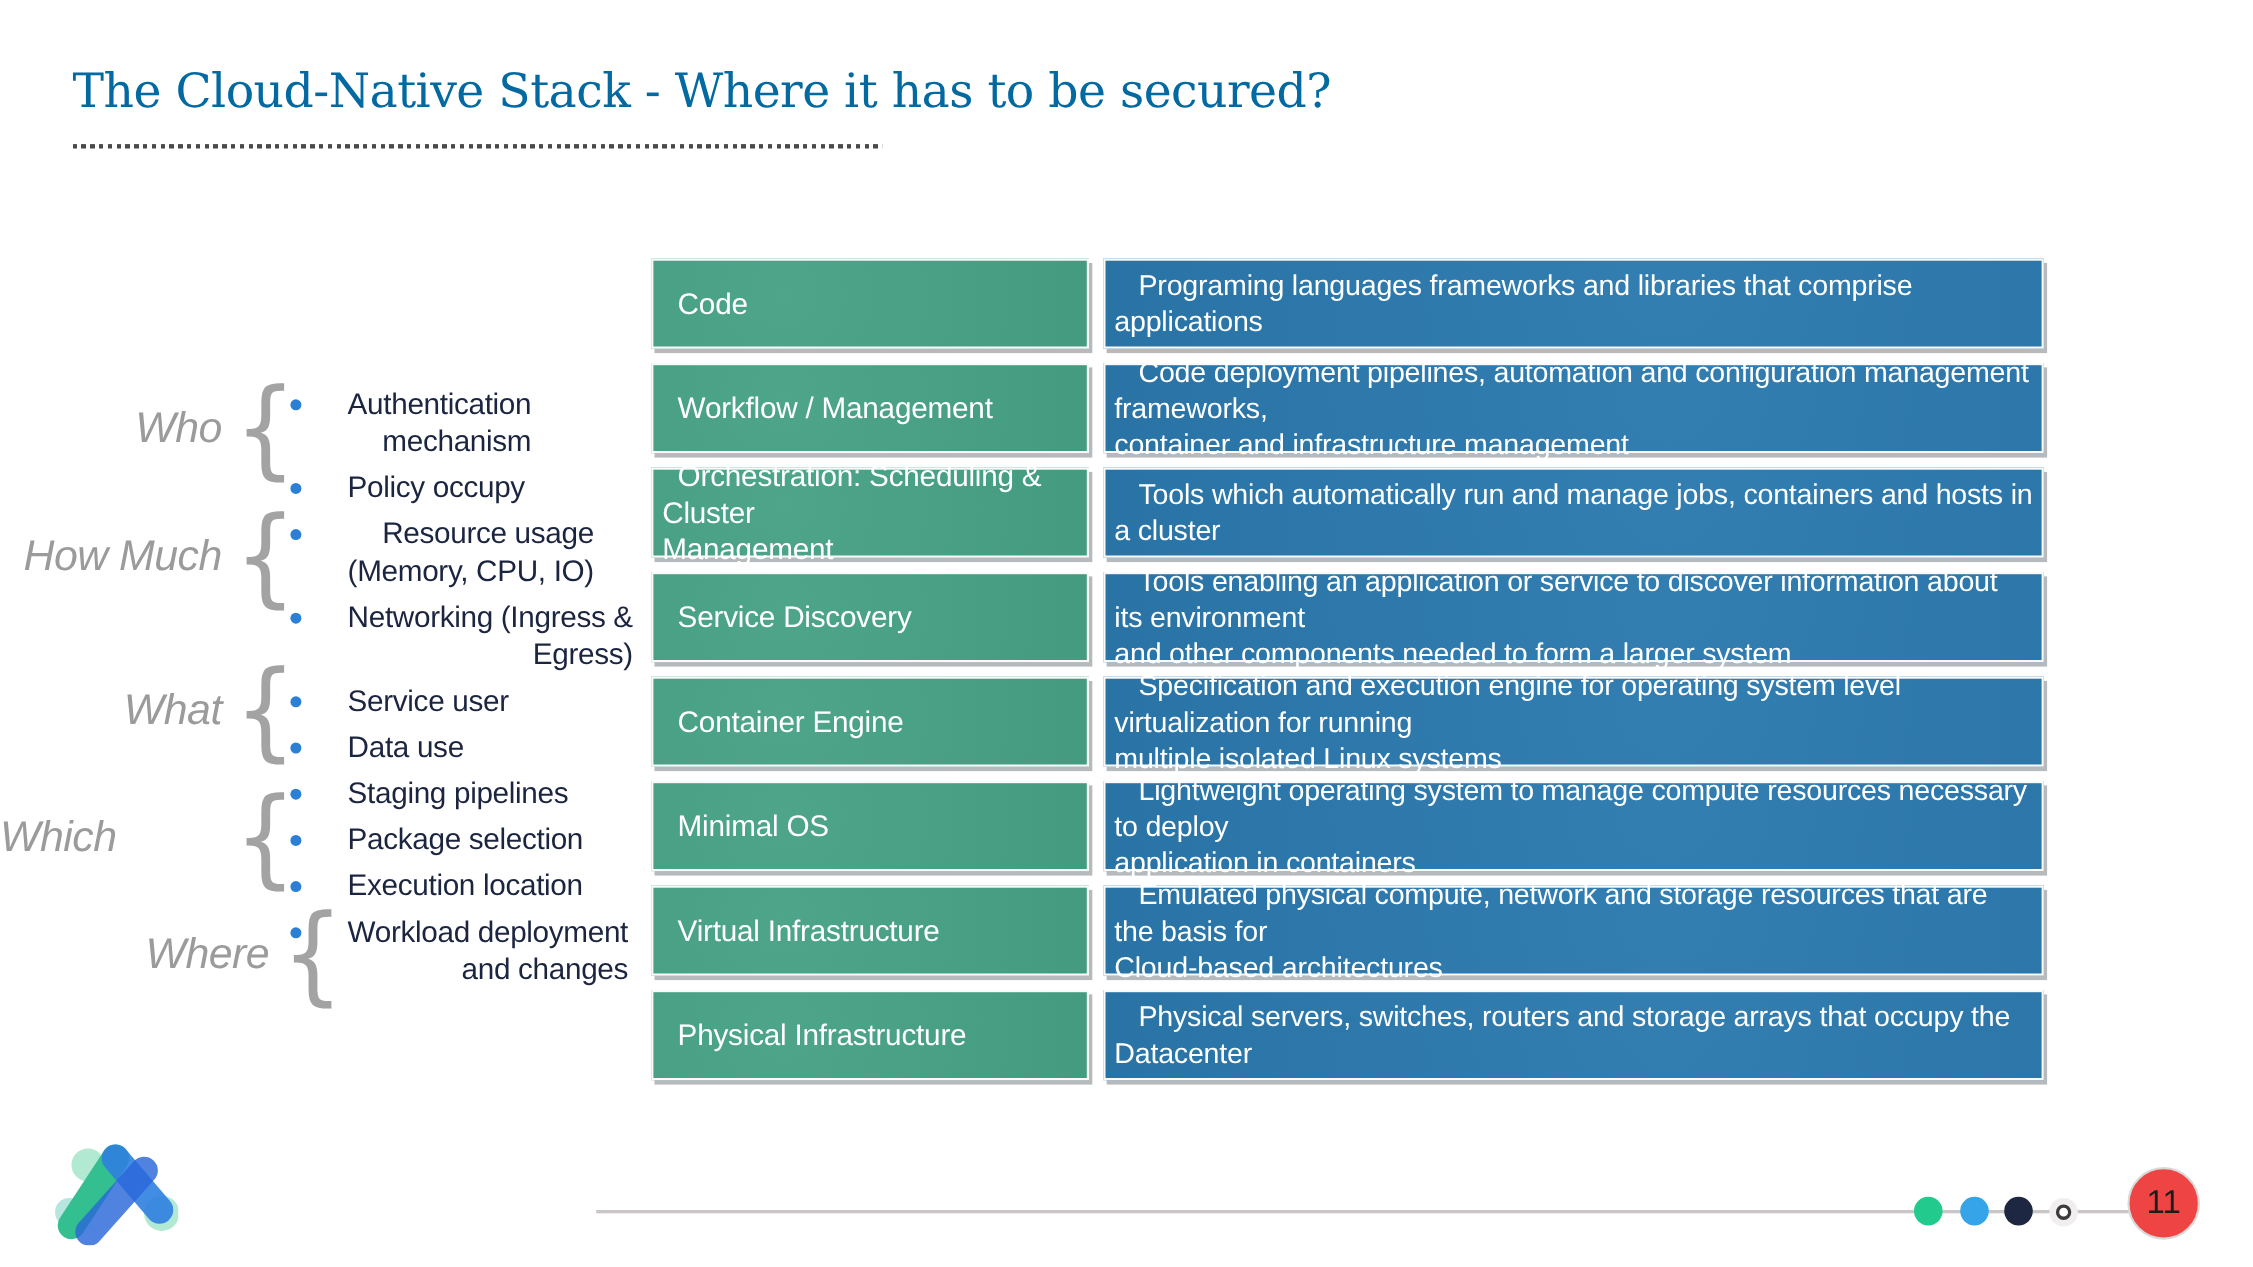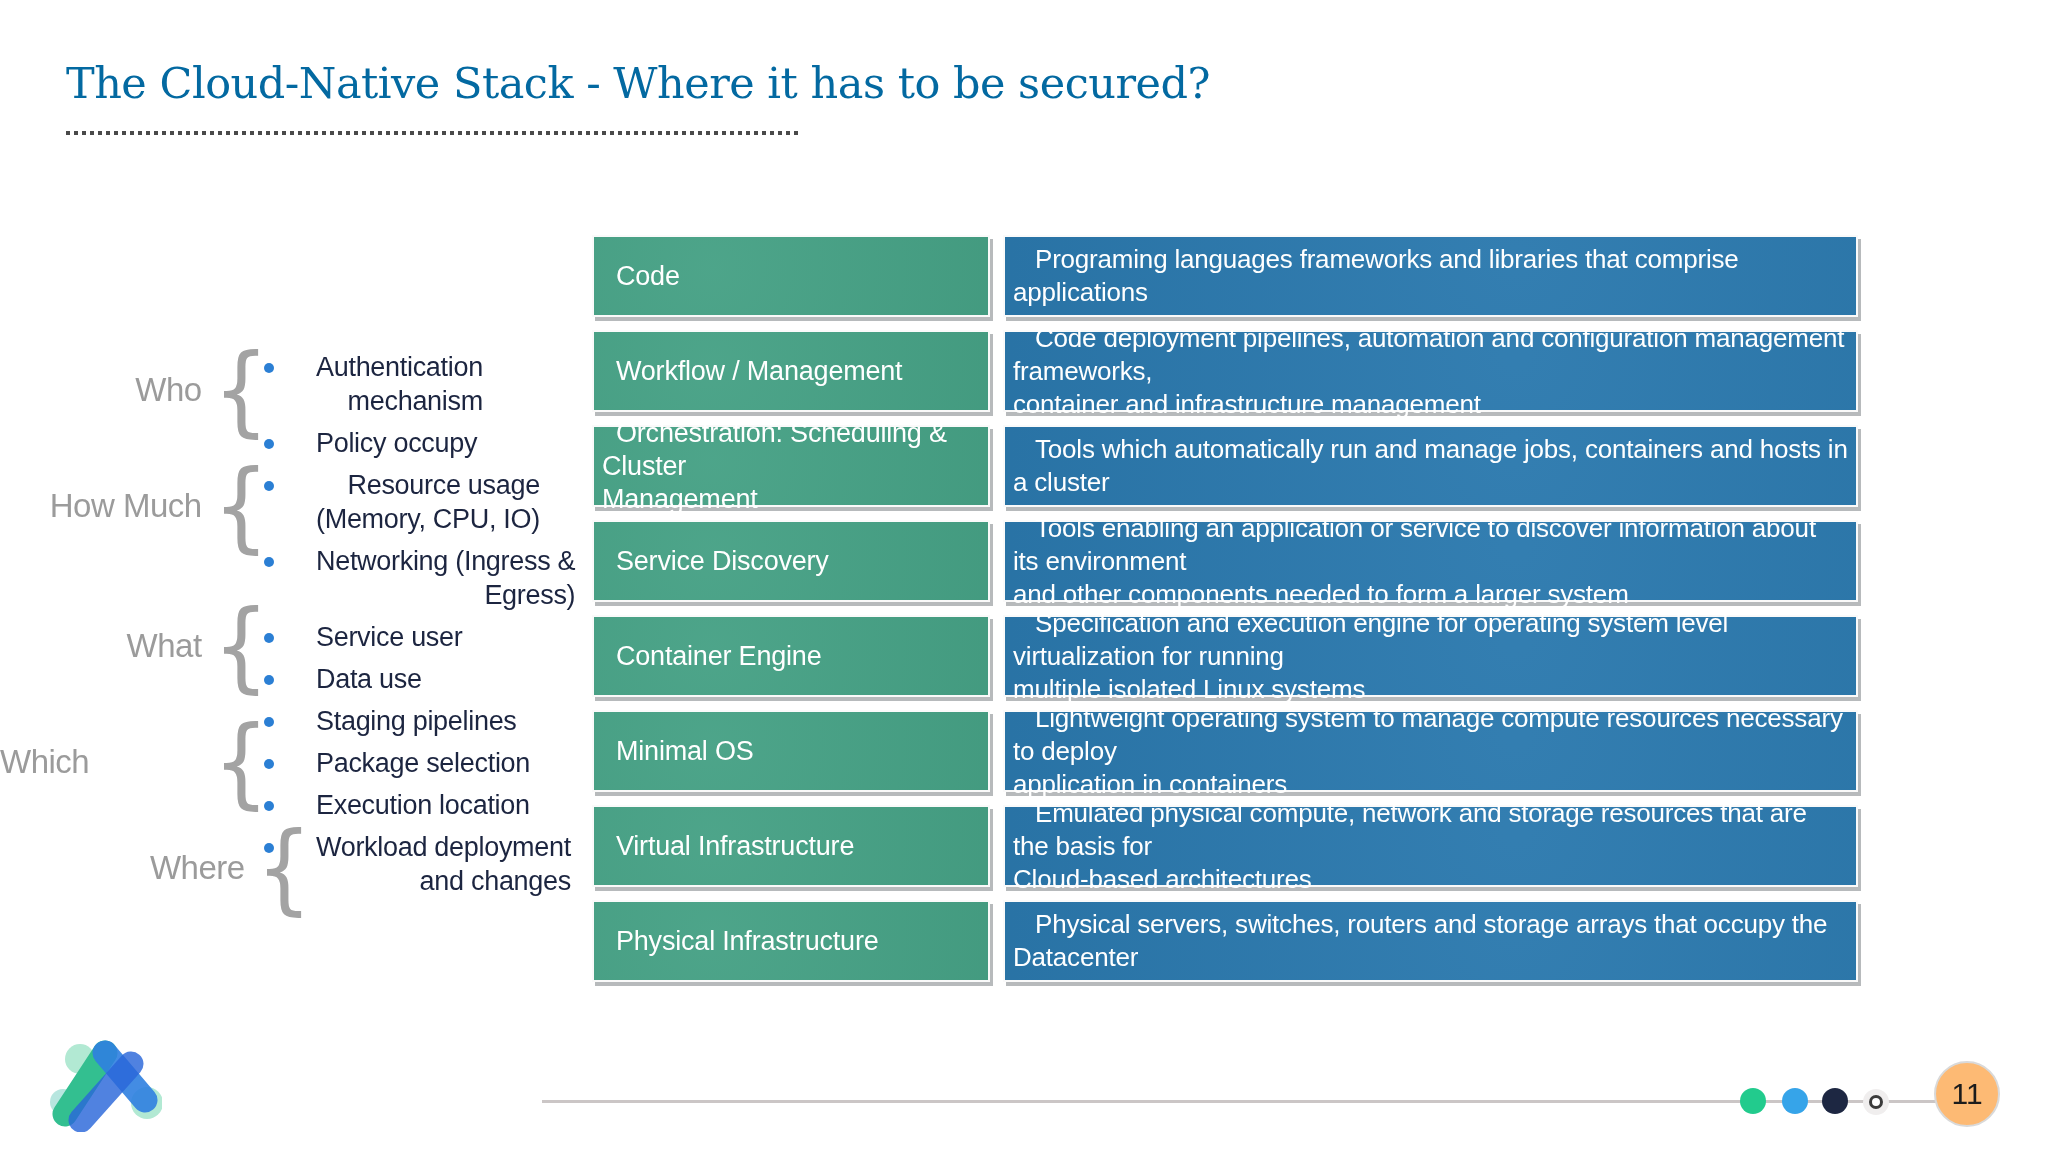--- a/index.html
+++ b/index.html
@@ -24,21 +24,21 @@
     width:736px;height:4px;
     background:repeating-linear-gradient(to right,#4a4a4a 0 4px,transparent 4px 8px);
   }
 
   
   .label-group{
     position:absolute;left:0;width:272px;height:112px;
     display:flex;align-items:center;justify-content:flex-end;
   }
   .label-text{
-    font-size:33px;color:#9b9b9b;
+    font-size:39px;font-style:italic;color:#9b9b9b;
     letter-spacing:-0.5px;white-space:nowrap;
   }
   .brace{
     font-family:"DejaVu Sans", sans-serif;
     font-size:98px;line-height:1;color:#a3a3a3;
     margin-left:8px;transform:scaleX(0.9);
     font-weight:400;
   }
   .bullet-list{
     position:absolute;left:264px;top:350px;width:330px;
@@ -112,21 +112,21 @@
     width:26px;height:26px;border-radius:50%;background:#f0eeee;
     display:flex;align-items:center;justify-content:center;
   }
   .nav-ring-inner{
     width:8px;height:8px;border-radius:50%;
     background:#ffffff;border:3px solid #3b3b3b;
   }
   .page-circle{
     position:absolute;left:1934px;top:1061px;
     width:62px;height:62px;border-radius:50%;
-    background:#fdba74;border:2px solid #d9d9d9;
+    background:#ef4444;border:2px solid #d9d9d9;
     display:flex;align-items:center;justify-content:center;
     font-size:30px;color:#1c1c1c;
   }
 </style>
 </head>
 <body>
 
 <div class="slide">
 
   <div class="title">The Cloud-Native Stack - Where it has to be secured?</div>

